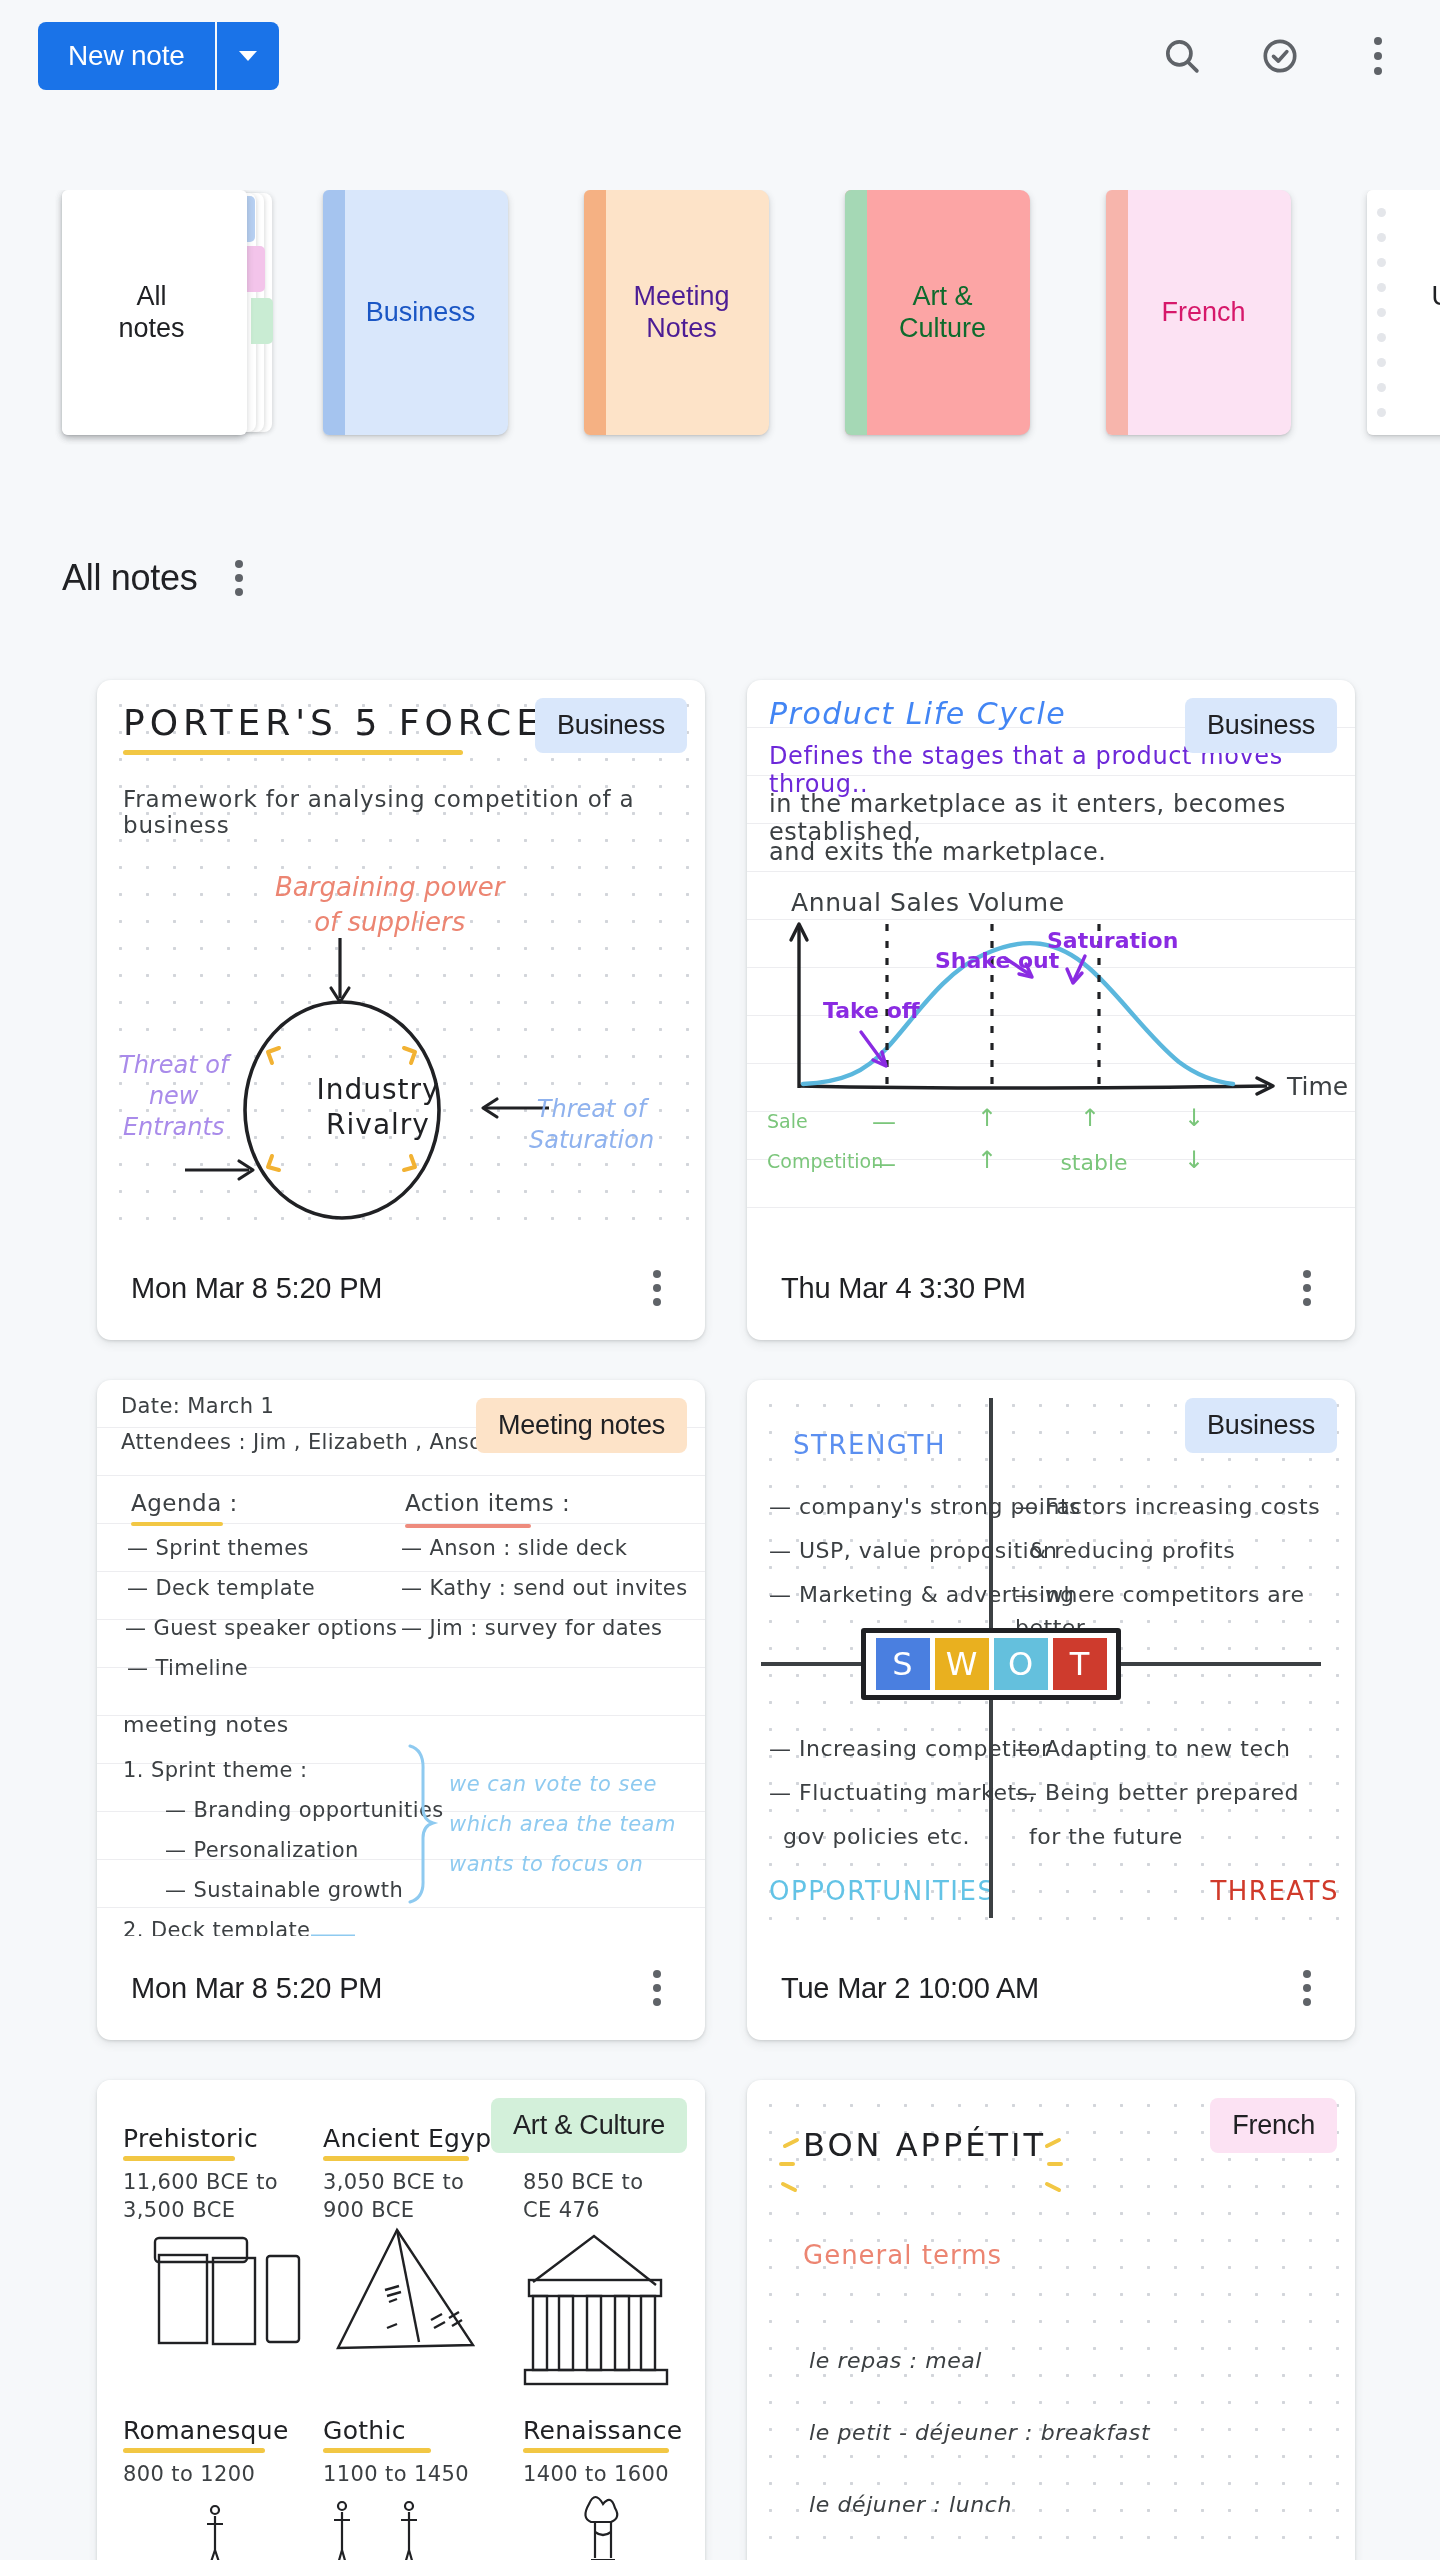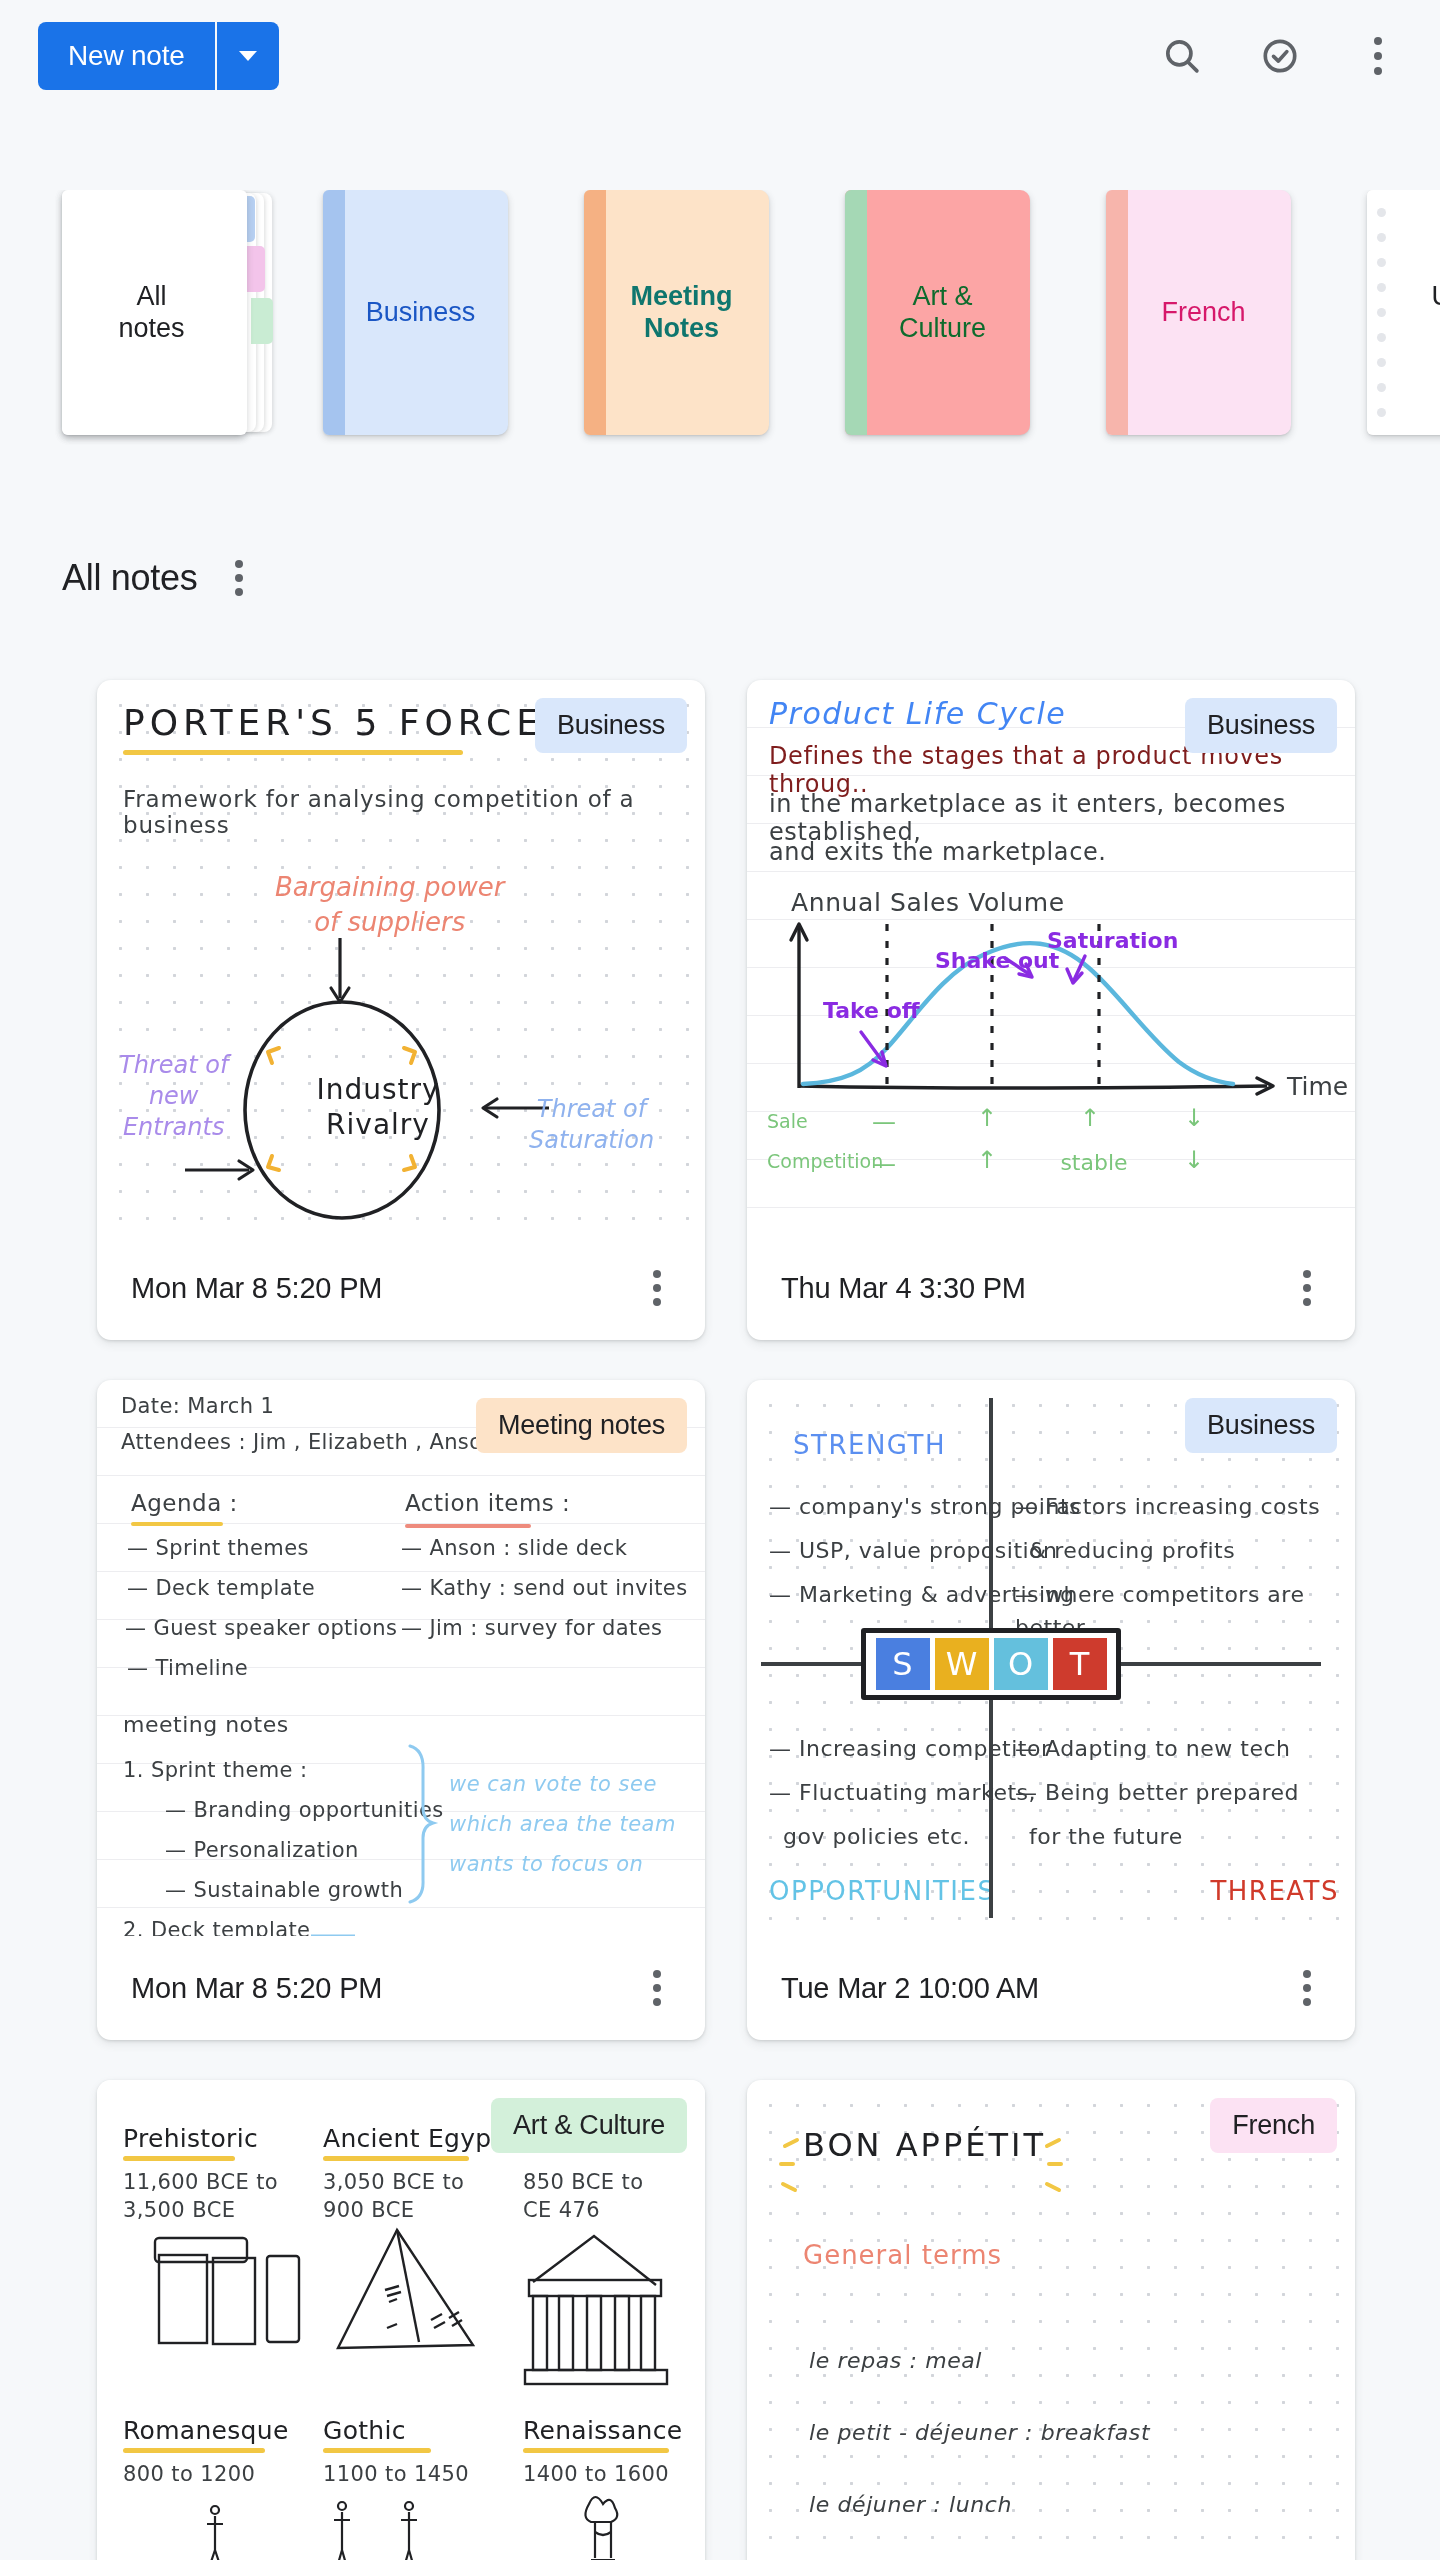--- a/index.html
+++ b/index.html
@@ -142,21 +142,21 @@
                  line-height: 1.35; font-style: italic; }
   .p-entrants { left: 22px; top: 370px; font-size: 24px; color: #a98bea; text-align: center;
                 line-height: 1.3; font-style: italic; }
   .p-subst { left: 432px; top: 414px; font-size: 24px; color: #8fb2ee; text-align: center;
              line-height: 1.3; font-style: italic; }
   .p-center { left: 196px; top: 392px; width: 170px; text-align: center; font-size: 28px;
               color: #202124; line-height: 1.25; letter-spacing: 1px; }
 
   
   .pl-title { left: 22px; top: 16px; font-size: 30px; color: #4285f4; letter-spacing: 1.5px; font-style: italic;}
-  .pl-l1 { left: 22px; top: 62px; font-size: 24px; color: #7f1d1d; letter-spacing: 0.6px; }
+  .pl-l1 { left: 22px; top: 62px; font-size: 24px; color: #6d28d9; letter-spacing: 0.6px; }
   .pl-l2 { left: 22px; top: 110px; font-size: 24px; color: #3c4043; letter-spacing: 0.6px; }
   .pl-l3 { left: 22px; top: 158px; font-size: 24px; color: #3c4043; letter-spacing: 0.6px; }
   .pl-axis-label { left: 44px; top: 208px; font-size: 25px; color: #3c4043; letter-spacing: 0.6px; }
   .pl-ann { font-size: 22px; color: #8a2be2; font-weight: bold; line-height: 1.15; text-align: center; }
   .pl-takeoff { left: 76px; top: 318px; }
   .pl-shake { left: 188px; top: 268px; }
   .pl-sat { left: 300px; top: 248px; }
   .pl-time { left: 540px; top: 392px; font-size: 25px; color: #3c4043; }
   .pl-row-label { font-size: 19px; color: #7bc67b; }
   .pl-r1 { left: 20px; top: 430px; }
@@ -244,21 +244,21 @@
 
     <div class="book" style="background:#d9e7fb;">
       <div class="spine" style="background:#a5c4ef;"></div>
       <div class="btitle" style="color:#1a56c4;">
         <div>Business</div>
       </div>
     </div>
 
     <div class="book" style="background:#fde3c8;">
       <div class="spine" style="background:#f5b183;"></div>
-      <div class="btitle" style="color:#0f766e;font-weight:bold;">
+      <div class="btitle" style="color:#4c1d95;">
         <div>Meeting</div>
         <div>Notes</div>
       </div>
     </div>
 
     <div class="book" style="background:#fca5a5;">
       <div class="spine" style="background:#a5d8b5;"></div>
       <div class="btitle" style="color:#0e6b2d;">
         <div>Art &amp;</div>
         <div>Culture</div>

